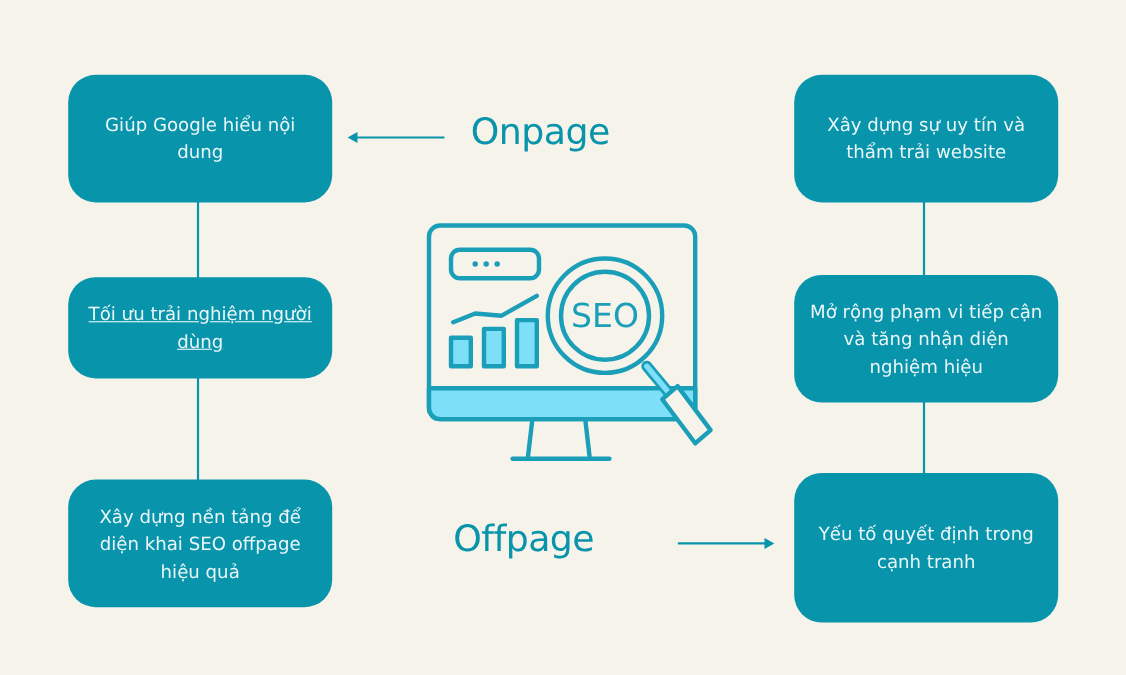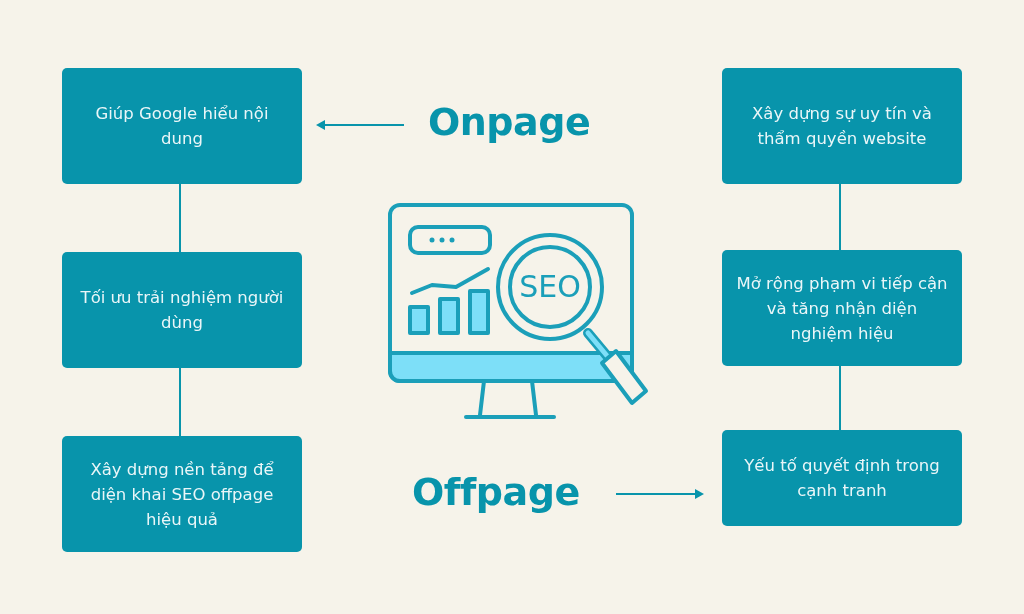--- a/index.html
+++ b/index.html
@@ -1,33 +1,33 @@
 <!DOCTYPE html>
 <html><head>
 <meta charset="utf-8">
 <style>
   html,body{margin:0;padding:0;}
   body{width:1024px;height:614px;background:#f6f3ea;position:relative;overflow:hidden;font-family:"DejaVu Sans","Liberation Sans",sans-serif;}
-  .box{position:absolute;width:240px;background:#0894ab;border-radius:5px;color:#eaf6f8;display:flex;align-items:center;justify-content:center;text-align:center;font-size:16.5px;line-height:25px;padding:0 14px;box-sizing:border-box;}
+  .box{position:absolute;width:240px;background:#0894ab;border-radius:25px;color:#eaf6f8;display:flex;align-items:center;justify-content:center;text-align:center;font-size:16.5px;line-height:25px;padding:0 14px;box-sizing:border-box;}
   .vline{position:absolute;width:2px;background:#0894ab;}
-  .title{position:absolute;font-family:"DejaVu Sans","Liberation Sans",sans-serif;font-weight:bold;color:#0894ab;font-size:38px;letter-spacing:-0.5px;}
+  .title{position:absolute;font-family:"DejaVu Sans","Liberation Sans",sans-serif;font-weight:normal;color:#0894ab;font-size:33px;letter-spacing:-0.5px;}
   svg{position:absolute;}
 </style>
 </head>
 <body>
 
 <div class="vline" style="left:179px;top:180px;height:262px;"></div>
 <div class="box" style="left:62px;top:68px;height:116px;">Giúp Google hiểu nội dung</div>
-<div class="box" style="left:62px;top:252px;height:116px;">Tối ưu trải nghiệm người dùng</div>
+<div class="box" style="left:62px;top:252px;height:92px;text-decoration:underline;">Tối ưu trải nghiệm người dùng</div>
 <div class="box" style="left:62px;top:436px;height:116px;">Xây dựng nền tảng để diện khai SEO offpage hiệu quả</div>
 
 <div class="vline" style="left:839px;top:180px;height:262px;"></div>
-<div class="box" style="left:722px;top:68px;height:116px;">Xây dựng sự uy tín và thẩm quyền website</div>
+<div class="box" style="left:722px;top:68px;height:116px;">Xây dựng sự uy tín và thẩm trải website</div>
 <div class="box" style="left:722px;top:250px;height:116px;">Mở rộng phạm vi tiếp cận và tăng nhận diện nghiệm hiệu</div>
-<div class="box" style="left:722px;top:430px;height:96px;">Yếu tố quyết định trong cạnh tranh</div>
+<div class="box" style="left:722px;top:430px;height:136px;">Yếu tố quyết định trong cạnh tranh</div>
 
 <div class="title" style="left:428px;top:100px;">Onpage</div>
 <div class="title" style="left:412px;top:470px;">Offpage</div>
 
 <svg style="left:314px;top:116px;" width="92" height="18" viewBox="0 0 92 18">
   <line x1="8" y1="9" x2="90" y2="9" stroke="#0894ab" stroke-width="2"></line>
   <path d="M2 9 L11 4 L11 14 Z" fill="#0894ab"></path>
 </svg>
 <svg style="left:616px;top:485px;" width="92" height="18" viewBox="0 0 92 18">
   <line x1="0" y1="9" x2="82" y2="9" stroke="#0894ab" stroke-width="2"></line>

